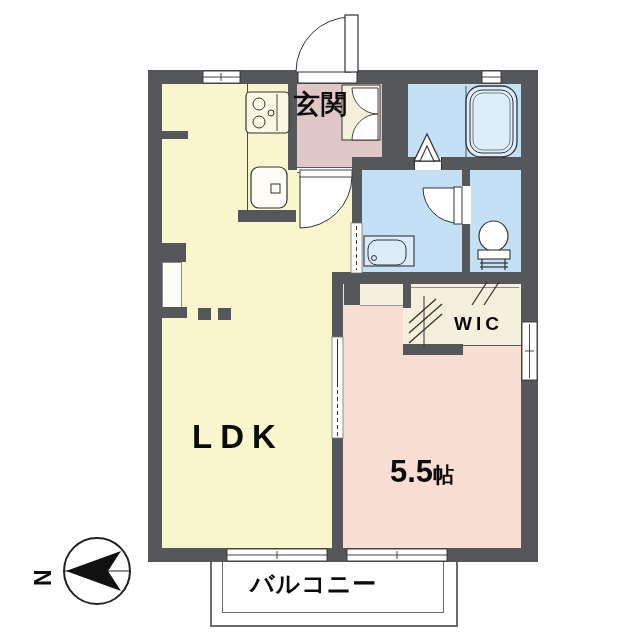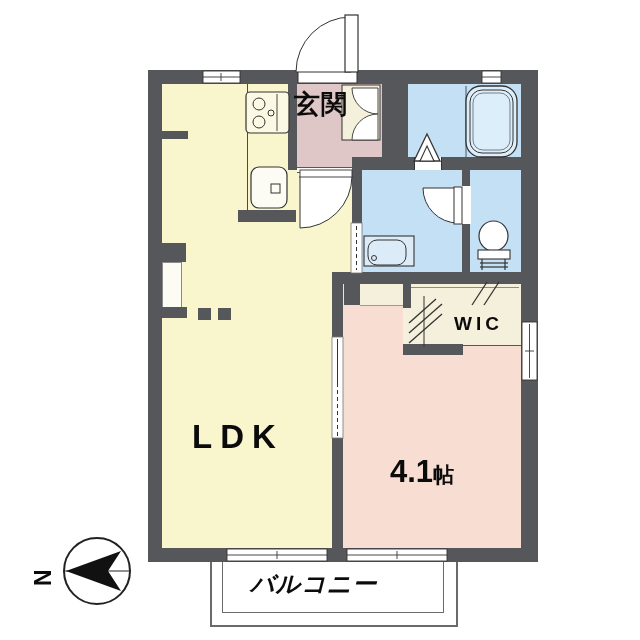--- a/index.html
+++ b/index.html
@@ -179,22 +179,22 @@
       <line x1="64" y1="571" x2="130" y2="571" stroke="#222222" stroke-width="1"></line>
       <polygon points="66,571 121,551 108,571 121,591" fill="#111111"></polygon>
     </g>
   </svg>
 
   <div class="lbl" style="left:294px;top:91px;width:66px;font-size:26px;letter-spacing:1px;">玄関</div>
 
   <div class="lbl" style="left:192px;top:388px;width:118px;font-size:33px;letter-spacing:8px;margin-top:32px;">LDK</div>
 
   <div class="lbl" style="left:390px;top:456px;width:100px;font-size:31px;">
-    <span>4.1</span><span class="unit" style="font-size:21px;">帖</span>
+    <span>5.5</span><span class="unit" style="font-size:21px;">帖</span>
   </div>
 
   <div class="lbl" style="left:454px;top:314px;width:64px;font-size:19px;letter-spacing:4px;">WIC</div>
 
-  <div class="lbl" style="left:250px;top:571px;width:170px;font-size:24px;letter-spacing:1px;font-style:italic;">バルコニー</div>
+  <div class="lbl" style="left:250px;top:571px;width:170px;font-size:24px;letter-spacing:1px;">バルコニー</div>
 
   <div class="lbl" style="left:31px;top:558px;width:28px;height:28px;font-size:23px;transform:rotate(-90deg);">N</div>
 
 </div>
 
 </body></html>

